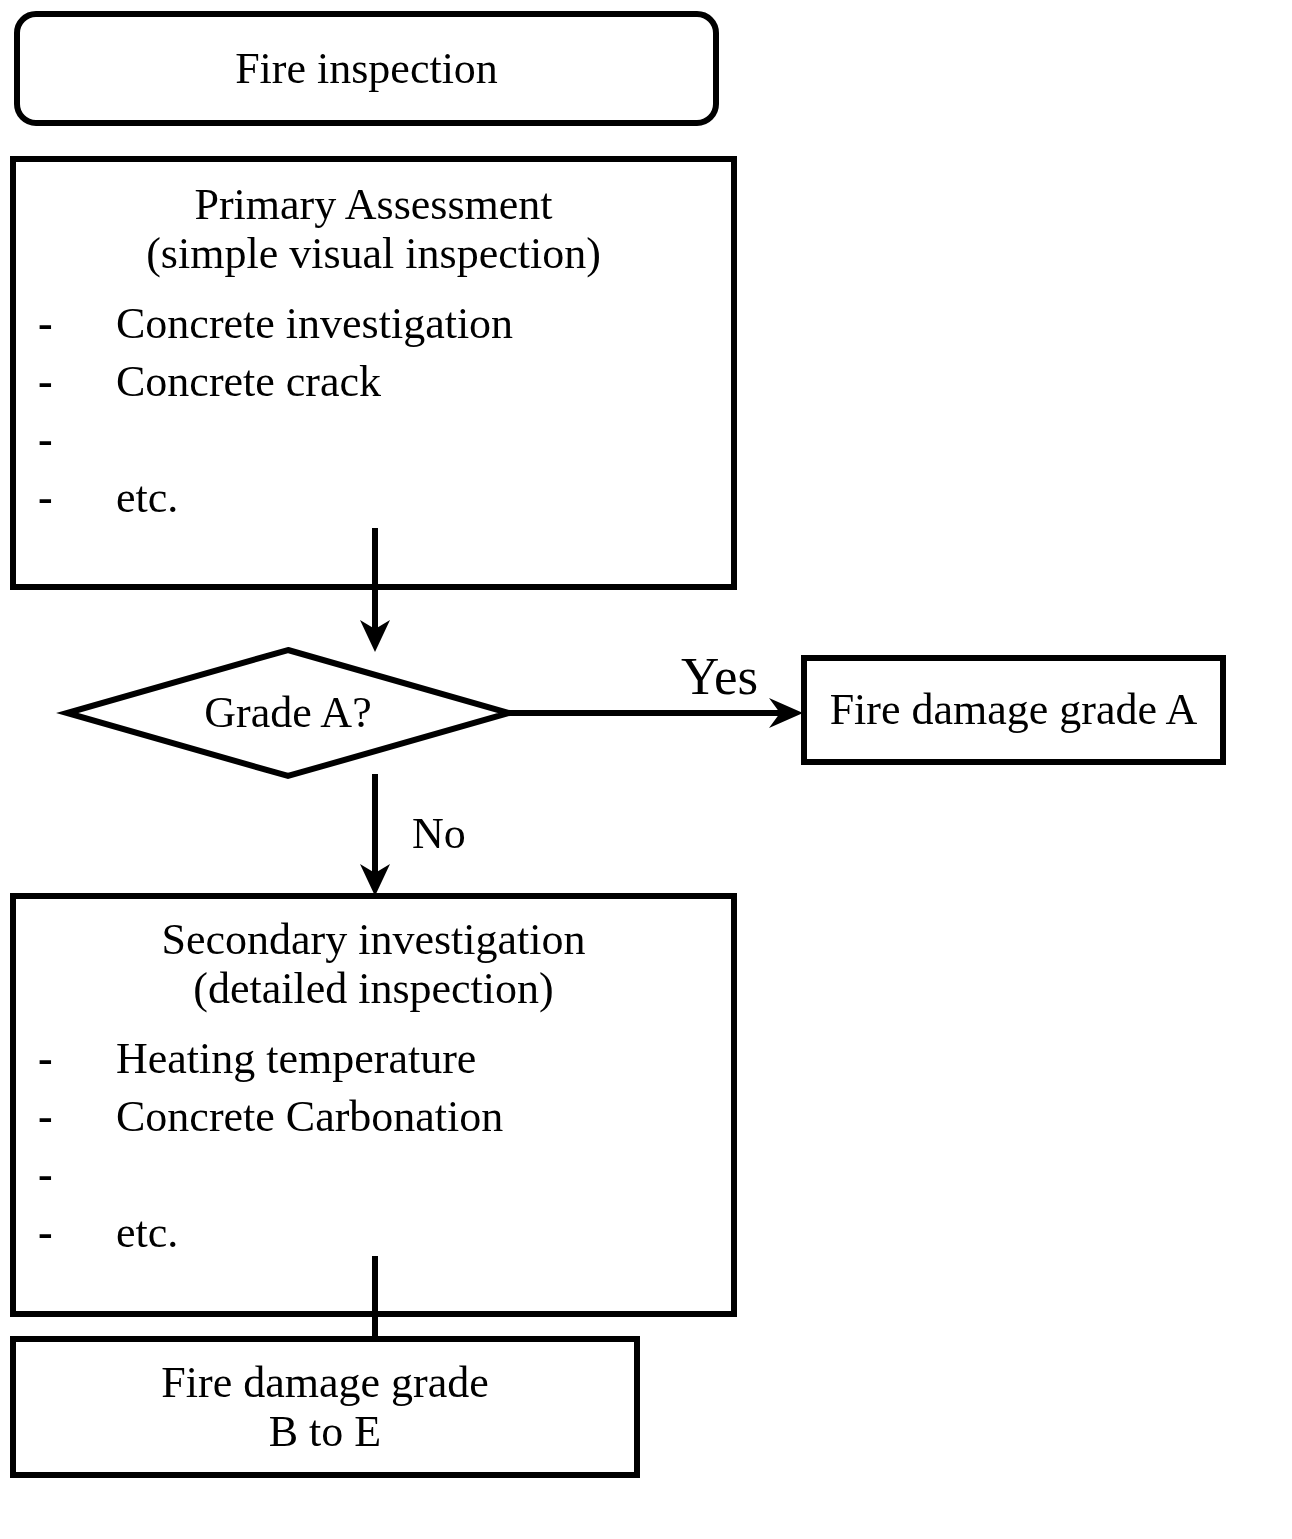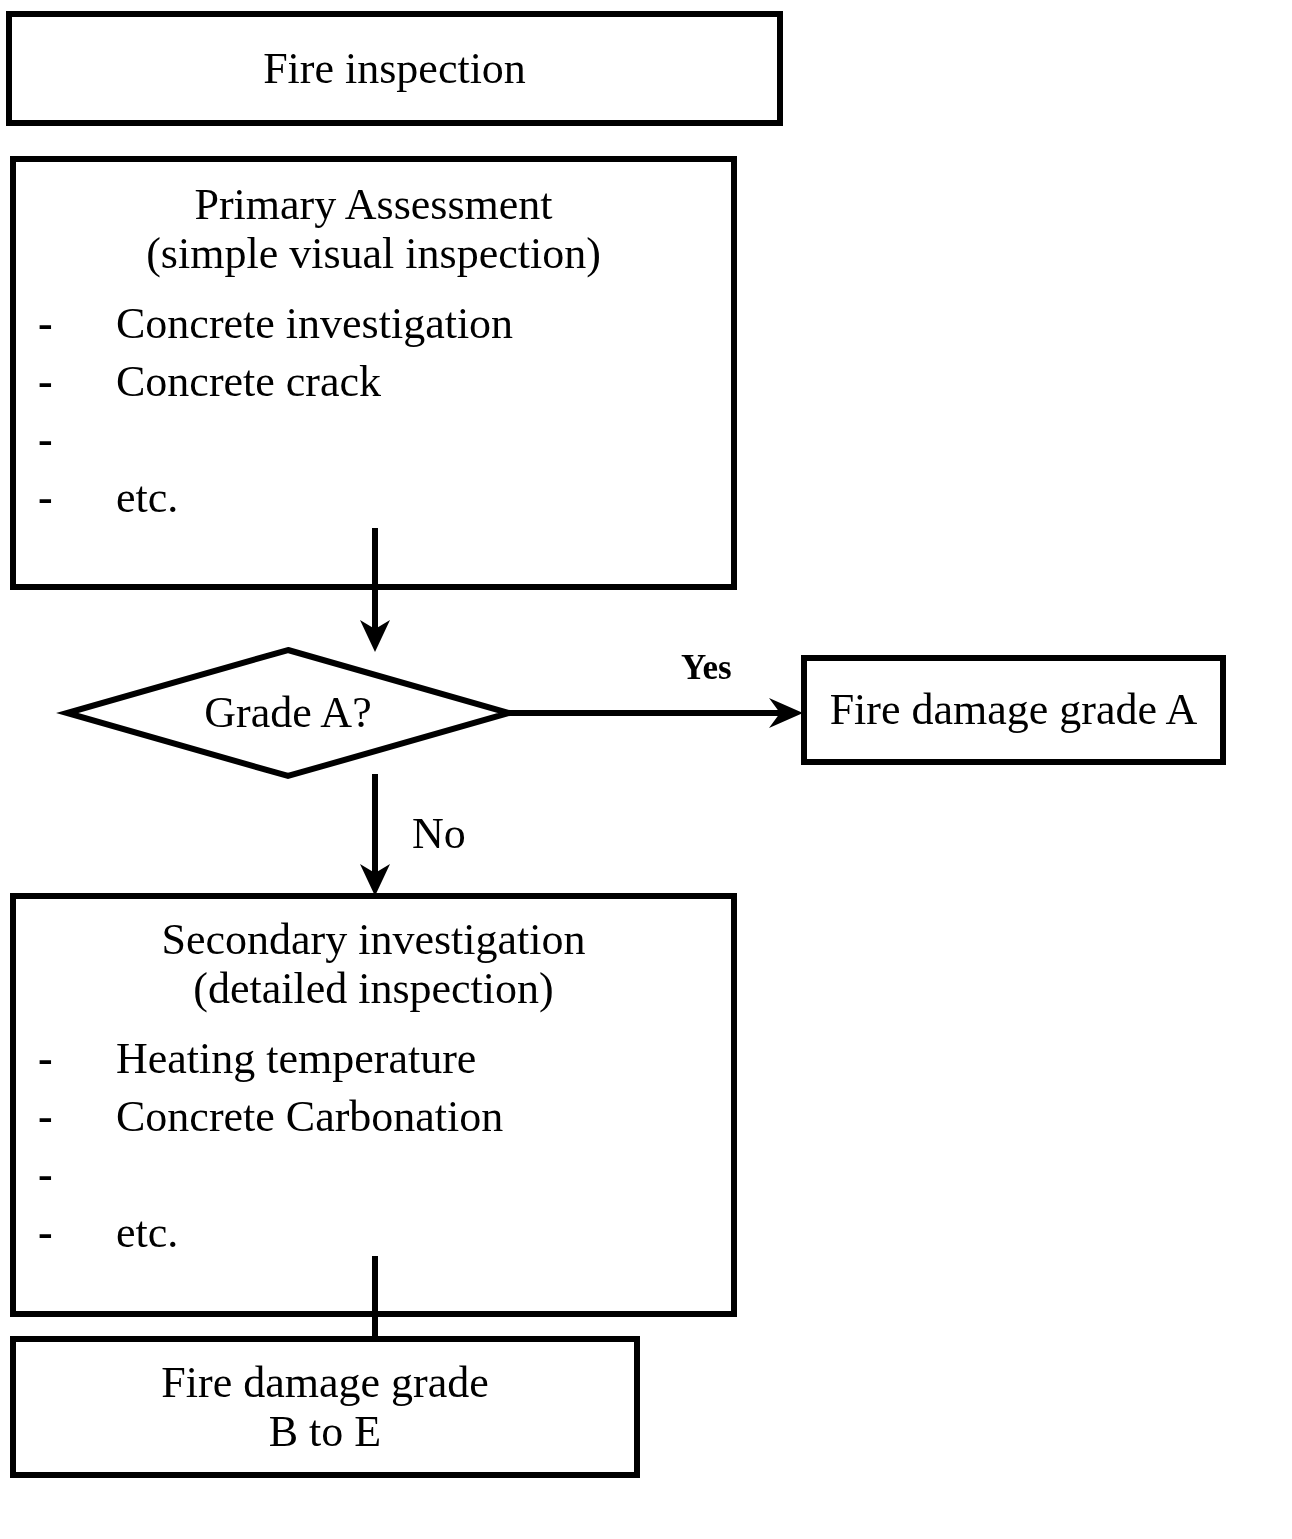--- a/index.html
+++ b/index.html
@@ -91,21 +91,21 @@
     position: absolute;
     white-space: nowrap;
     line-height: 1;
   }
 </style>
 </head>
 <body>
 
 <div id="canvas">
 
-  <div class="node-box box-center" style="left:6px; top:11px; width:777px; height:115px;">
+  <div class="node-box box-center" style="left:14px; top:11px; width:705px; height:115px;border-radius:22px;">
     <span class="title-line" style="font-size:44px;">Fire inspection</span>
   </div>
 
   <div class="node-box" style="left:10px; top:156px; width:727px; height:434px;">
 
     <div style="position:absolute; left:0; right:0; top:18px;">
       <span class="title-line" style="font-size:44px;">Primary Assessment</span>
       <span class="title-line" style="font-size:44px;">(simple visual inspection)</span>
     </div>
 
@@ -142,21 +142,21 @@
     <span class="diamond-label" style="top:41px; left:0; font-size:44px;">Grade A?</span>
   </div>
 
   <div class="connector" style="left:505px; top:692px; width:300px; height:44px;">
     <svg width="300" height="44" viewBox="0 0 300 44">
       <line x1="0" y1="21" x2="284" y2="21" stroke="#000000" stroke-width="6"></line>
       <polygon points="298,21 264,6 275,21 264,36" fill="#000000"></polygon>
     </svg>
   </div>
 
-  <span class="edge-label" style="left:681px; top:650px; font-size:35px;font-weight:bold;">Yes</span>
+  <span class="edge-label" style="left:681px; top:650px; font-size:53px;">Yes</span>
 
   <div class="node-box box-center" style="left:801px; top:655px; width:425px; height:110px;">
     <span class="title-line" style="font-size:44px;">Fire damage grade A</span>
   </div>
 
   <div class="connector" style="left:350px; top:774px; width:50px; height:122px;">
     <svg width="50" height="122" viewBox="0 0 50 122">
       <line x1="25" y1="0" x2="25" y2="110" stroke="#000000" stroke-width="6"></line>
       <polygon points="25,122 10,90 25,99 40,90" fill="#000000"></polygon>
     </svg>

